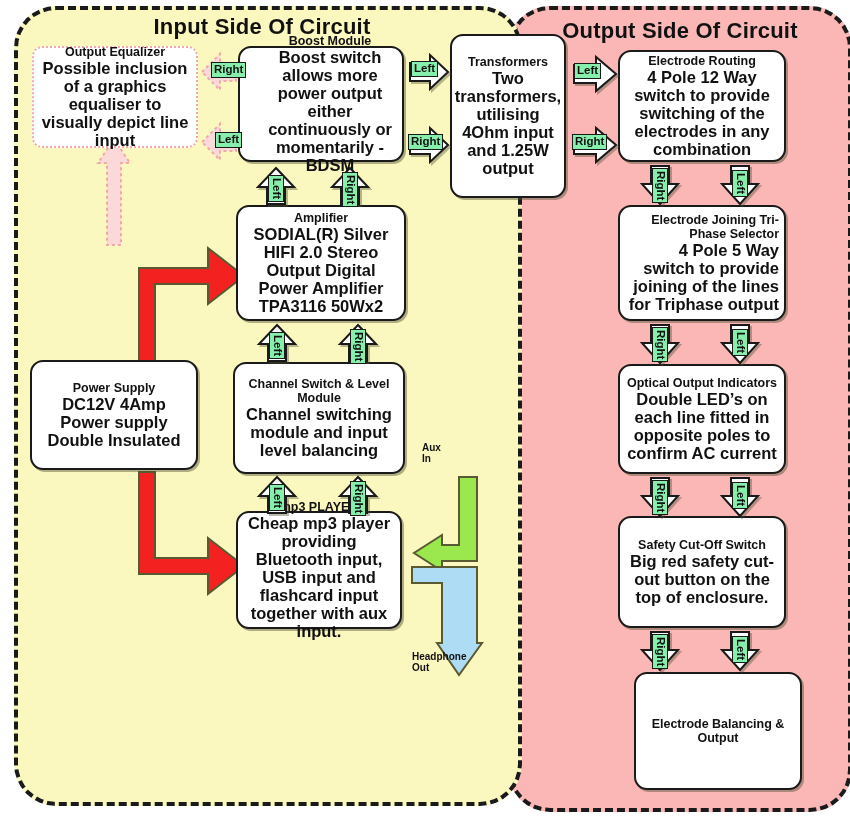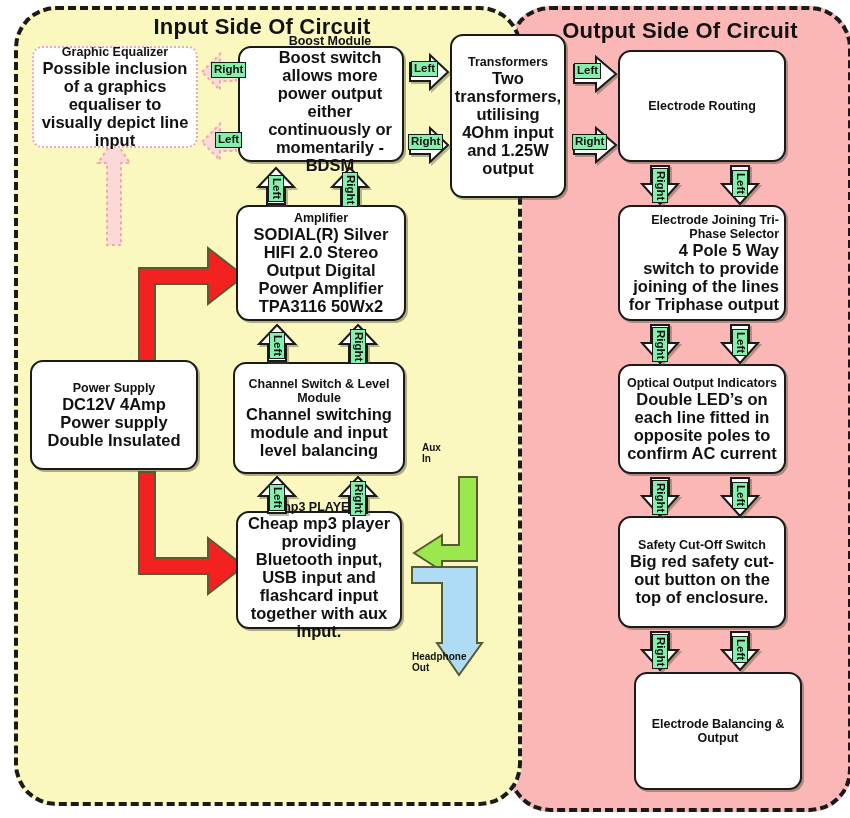--- a/index.html
+++ b/index.html
@@ -72,21 +72,21 @@
 
   <svg class="flat green" style="left:404px;top:477px;" width="70" height="95" viewBox="0 0 70 95">
     <path d="M47 0 L65 0 L65 84 L30 84 L30 94 L2 76 L30 58 L30 68 L47 68 Z"></path>
   </svg>
 
   <svg class="flat blue" style="left:404px;top:567px;" width="70" height="110" viewBox="0 0 70 110">
     <path d="M0 0 L65 0 L65 76 L70 76 L47 108 L25 76 L30 76 L30 16 L0 16 Z"></path>
   </svg>
 
   <div class="box dashed" style="left:24px;top:46px;width:166px;height:102px;">
-    <div class="hdr">Graphic Equalizer</div>
+    <div class="hdr">Output Equalizer</div>
     <div class="bdy">Possible inclusion of a graphics equaliser to visually depict line input</div>
   </div>
 
   <div class="box" style="left:230px;top:46px;width:166px;height:116px;padding-left:23px;">
     <div class="hdr">Boost Module</div>
     <div class="bdy">Boost switch allows more power output either continuously or momentarily - BDSM</div>
   </div>
 
   <div class="box" style="left:442px;top:34px;width:116px;height:164px;">
     <div class="hdr">Transformers</div>
@@ -108,20 +108,21 @@
     <div class="bdy">Channel switching module and input level balancing</div>
   </div>
 
   <div class="box" style="left:228px;top:511px;width:166px;height:118px;">
     <div class="hdr">mp3 PLAYER</div>
     <div class="bdy">Cheap mp3 player providing Bluetooth input, USB input and flashcard input together with aux input.</div>
   </div>
 
   <div class="box" style="left:610px;top:50px;width:168px;height:112px;">
     <div class="hdr">Electrode Routing</div>
+    <div class="bdy">4 Pole 12 Way switch to provide switching of the electrodes in any combination</div>
   </div>
 
   <div class="box" style="left:610px;top:205px;width:168px;height:116px;text-align:right;">
     <div class="hdr">Electrode Joining Tri-Phase Selector</div>
     <div class="bdy">4 Pole 5 Way switch to provide joining of the lines for Triphase output</div>
   </div>
 
   <div class="box" style="left:610px;top:364px;width:168px;height:110px;">
     <div class="hdr">Optical Output Indicators</div>
     <div class="bdy">Double LED’s on each line fitted in opposite poles to confirm AC current</div>

